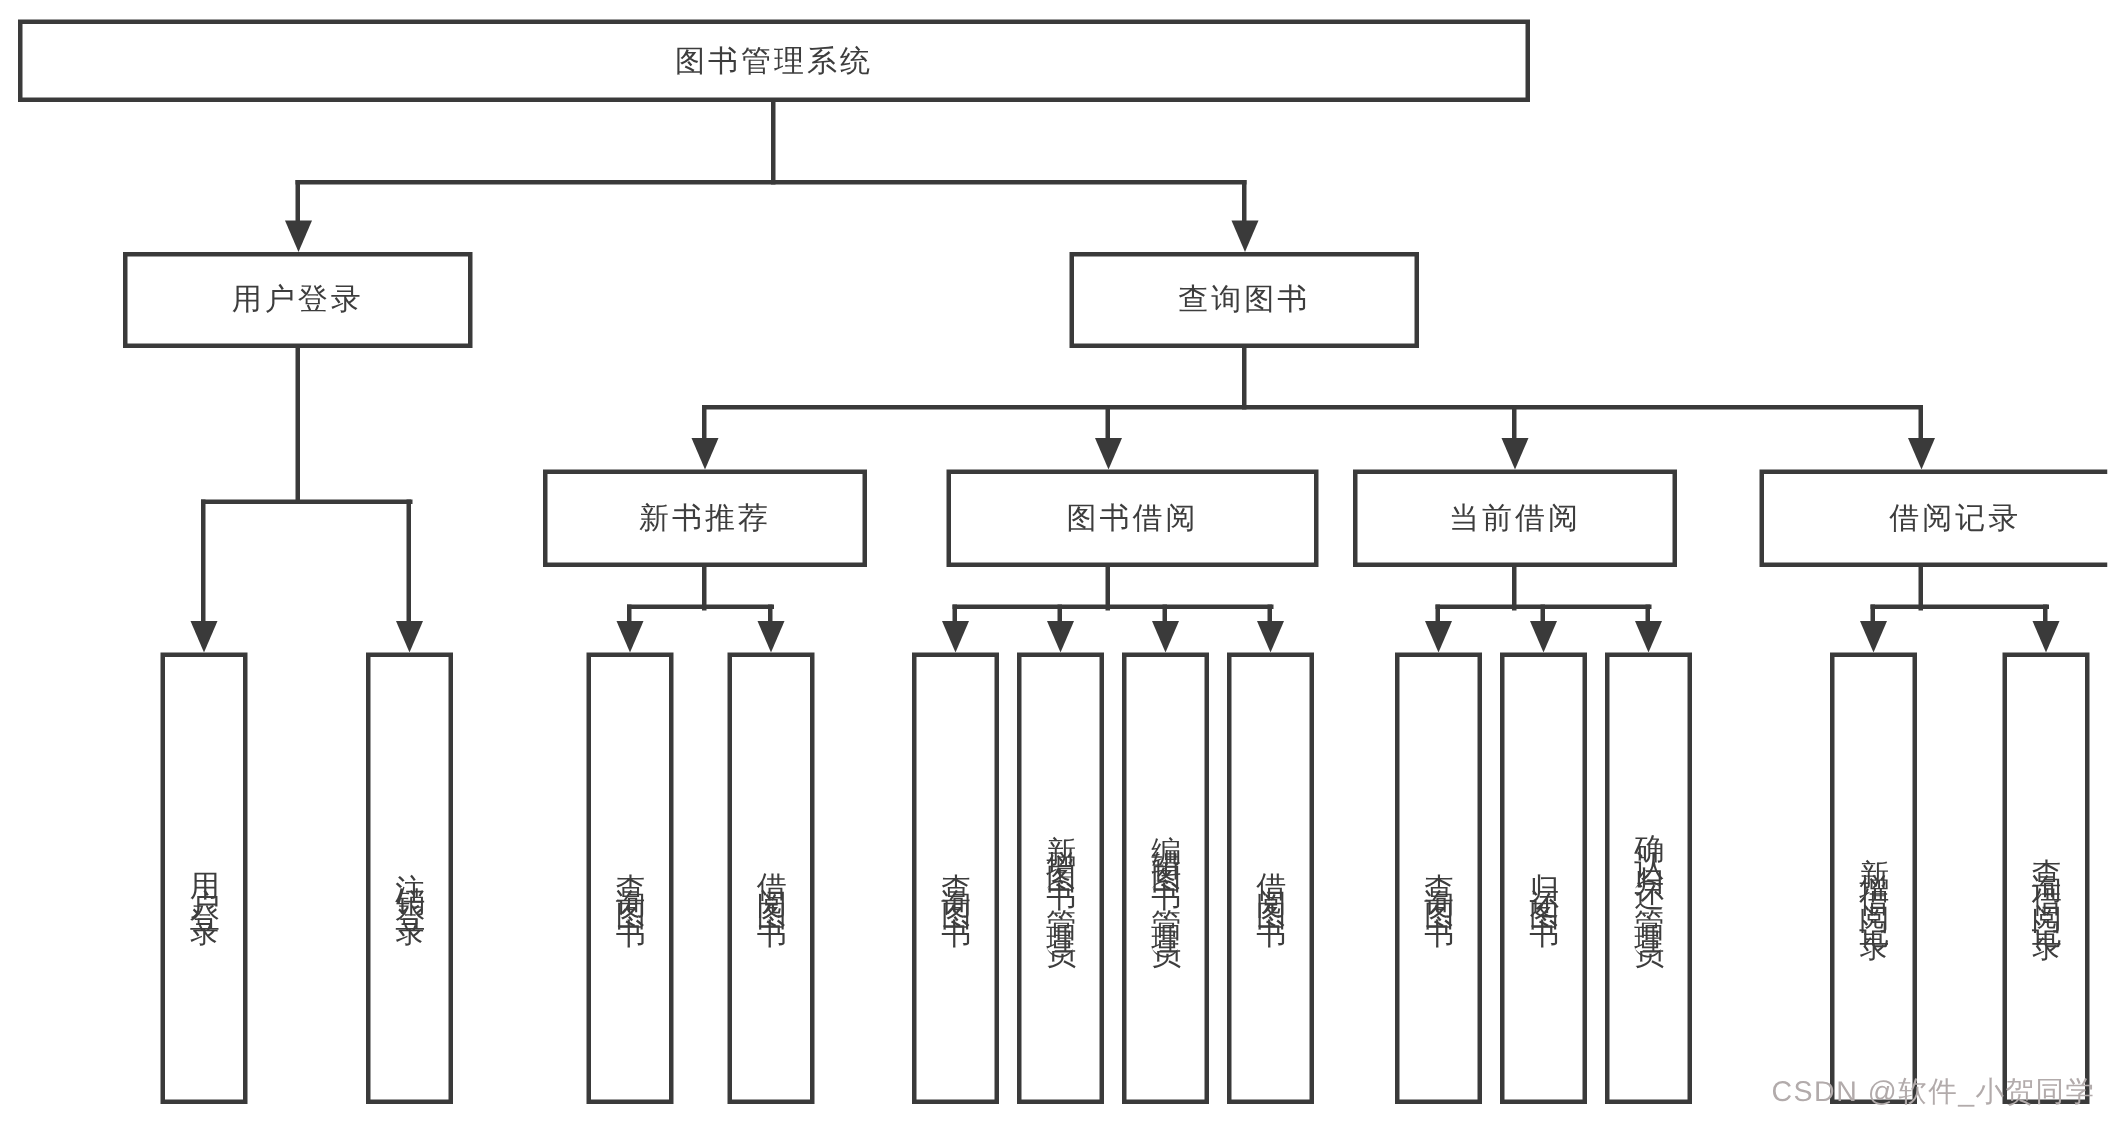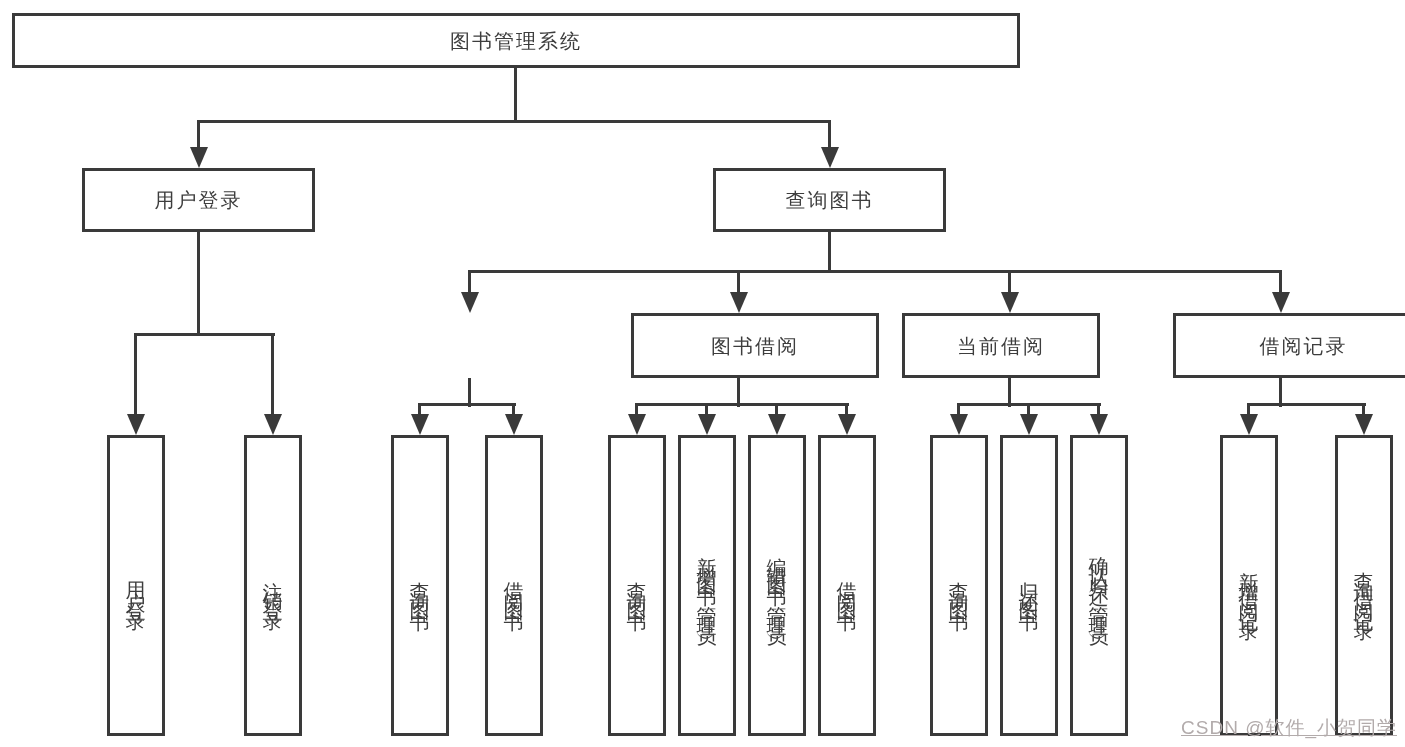--- a/index.html
+++ b/index.html
@@ -55,21 +55,20 @@
     border-top: 21px solid var(--line);
   }
   .watermark {
     position: absolute;
     right: 8px;
     bottom: 6px;
     font-size: 19px;
     letter-spacing: 1px;
     color: var(--watermark);
     z-index: 5;
-    text-decoration: underline;
   }
 </style>
 </head>
 <body>
 
 <div class="canvas">
 
   <div class="node h" style="left:12px;top:13px;width:1008px;height:55px">图书管理系统</div>
 
   <div class="line vline" style="left:514px;top:66px;height:57px"></div>
@@ -86,22 +85,23 @@
   <div class="line hline" style="left:468px;top:270px;width:814px"></div>
   <div class="line vline" style="left:468px;top:270px;height:25px"></div>
   <div class="line vline" style="left:737px;top:270px;height:25px"></div>
   <div class="line vline" style="left:1008px;top:270px;height:25px"></div>
   <div class="line vline" style="left:1279px;top:270px;height:25px"></div>
   <div class="arrow" style="left:461px;top:292px"></div>
   <div class="arrow" style="left:730px;top:292px"></div>
   <div class="arrow" style="left:1001px;top:292px"></div>
   <div class="arrow" style="left:1272px;top:292px"></div>
 
+  <div class="node h" style="left:362px;top:313px;width:216px;height:65px">新书推荐</div>
   <div class="node h" style="left:631px;top:313px;width:248px;height:65px">图书借阅</div>
-  <div class="node h" style="left:902px;top:313px;width:198px;height:65px">当前借阅</div>
+  <div class="node h" style="left:902px;top:313px;width:216px;height:65px">当前借阅</div>
   <div class="node h" style="left:1173px;top:313px;width:261px;height:65px">借阅记录</div>
 
   <div class="line vline" style="left:197px;top:232px;height:104px"></div>
   <div class="line hline" style="left:134px;top:333px;width:141px"></div>
   <div class="line vline" style="left:134px;top:333px;height:83px"></div>
   <div class="line vline" style="left:271px;top:333px;height:83px"></div>
   <div class="arrow" style="left:127px;top:414px"></div>
   <div class="arrow" style="left:264px;top:414px"></div>
 
   <div class="line vline" style="left:468px;top:378px;height:29px"></div>

